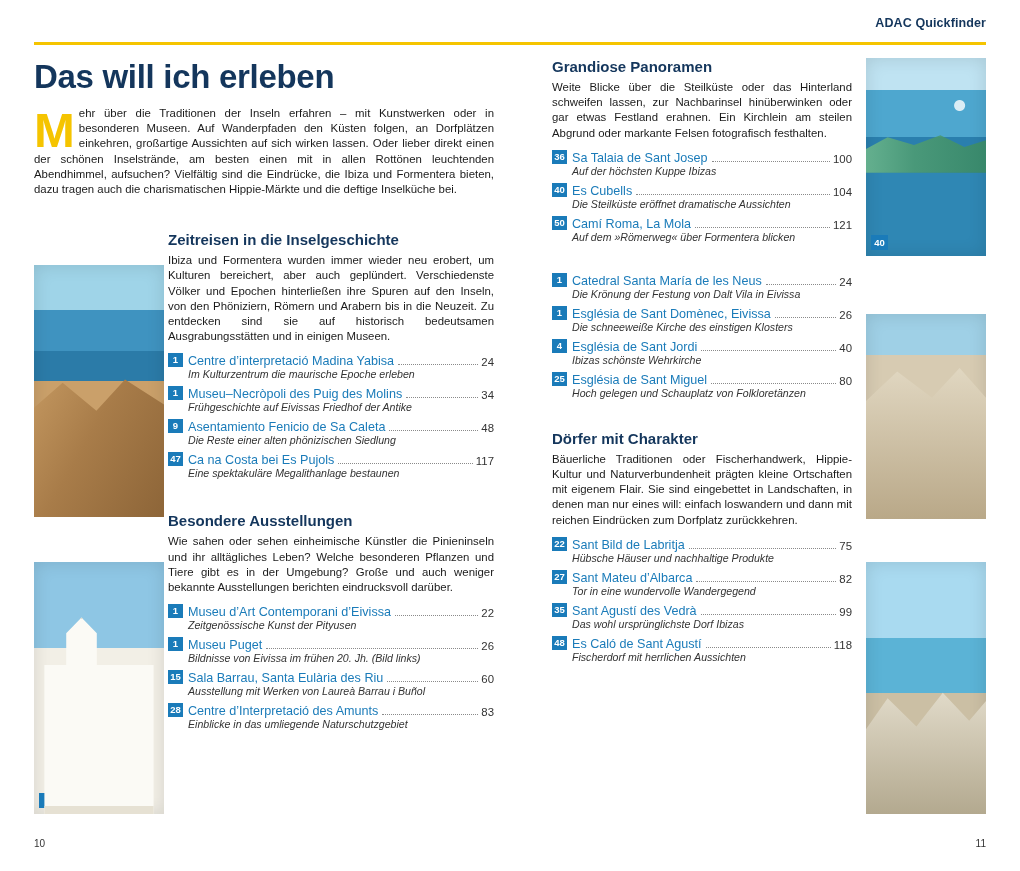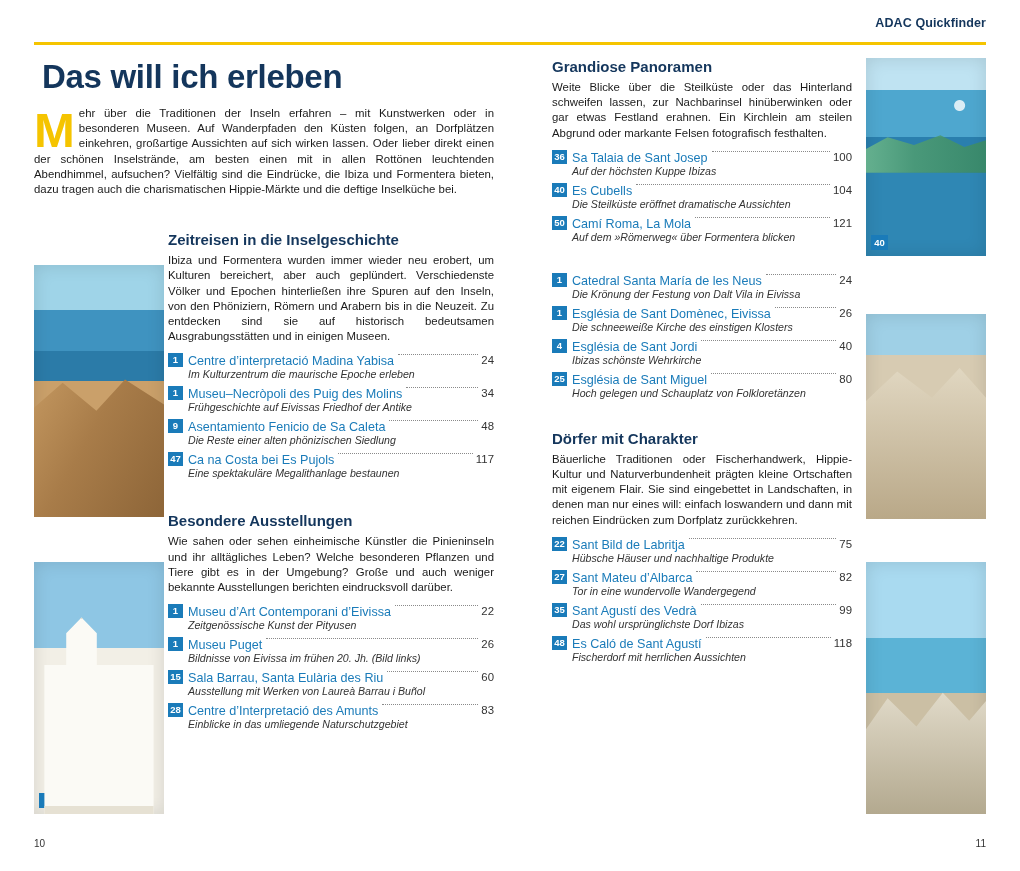--- a/index.html
+++ b/index.html
@@ -29,42 +29,42 @@
   .header-rule {
     position:absolute; left:34px; top:42px; width:952px; height:3px;
     background:#f5c400;
   }
   
   .col-left { position:absolute; left:34px; top:58px; width:460px; }
   .col-right { position:absolute; left:552px; top:58px; width:436px; }
 
   h1.page-title {
     font-size:33px; font-weight:bold; color:#14365c;
-    margin:0 0 10px 8px; letter-spacing:-0.3px;
+    margin:0 0 10px 0; letter-spacing:-0.3px;
   }
   .intro {
     font-size:11.4px; line-height:15.2px; color:#1a1a1a;
     text-align:justify; position:relative;
   }
   .dropcap {
     float:left; font-size:49px; line-height:40px; font-weight:bold;
     color:#f5c400; padding:2px 4px 0 0; margin-top:2px;
   }
   
   .block { position:relative; }
   .sec-title {
     font-size:15px; font-weight:bold; color:#14365c; margin:0 0 5px 0;
   }
   .sec-text {
     font-size:11.4px; line-height:15.2px; text-align:justify;
     margin:0 0 10px 0;
   }
   .entry { position:relative; margin-bottom:1px; }
   .entry-line {
-    display:flex; align-items:flex-start; white-space:nowrap;
+    display:flex; align-items:flex-end; white-space:nowrap;
   }
   .num {
     display:inline-block; min-width:15px; height:14px; line-height:14px;
     background:#1a7bb9; color:#fff; font-size:9.5px; font-weight:bold;
     text-align:center; padding:0 2px; margin-right:5px;
     position:relative; top:-1px; flex:none;
   }
   .ename {
     font-size:12.6px; font-weight:normal; color:#1a7bb9; flex:none;
   }

